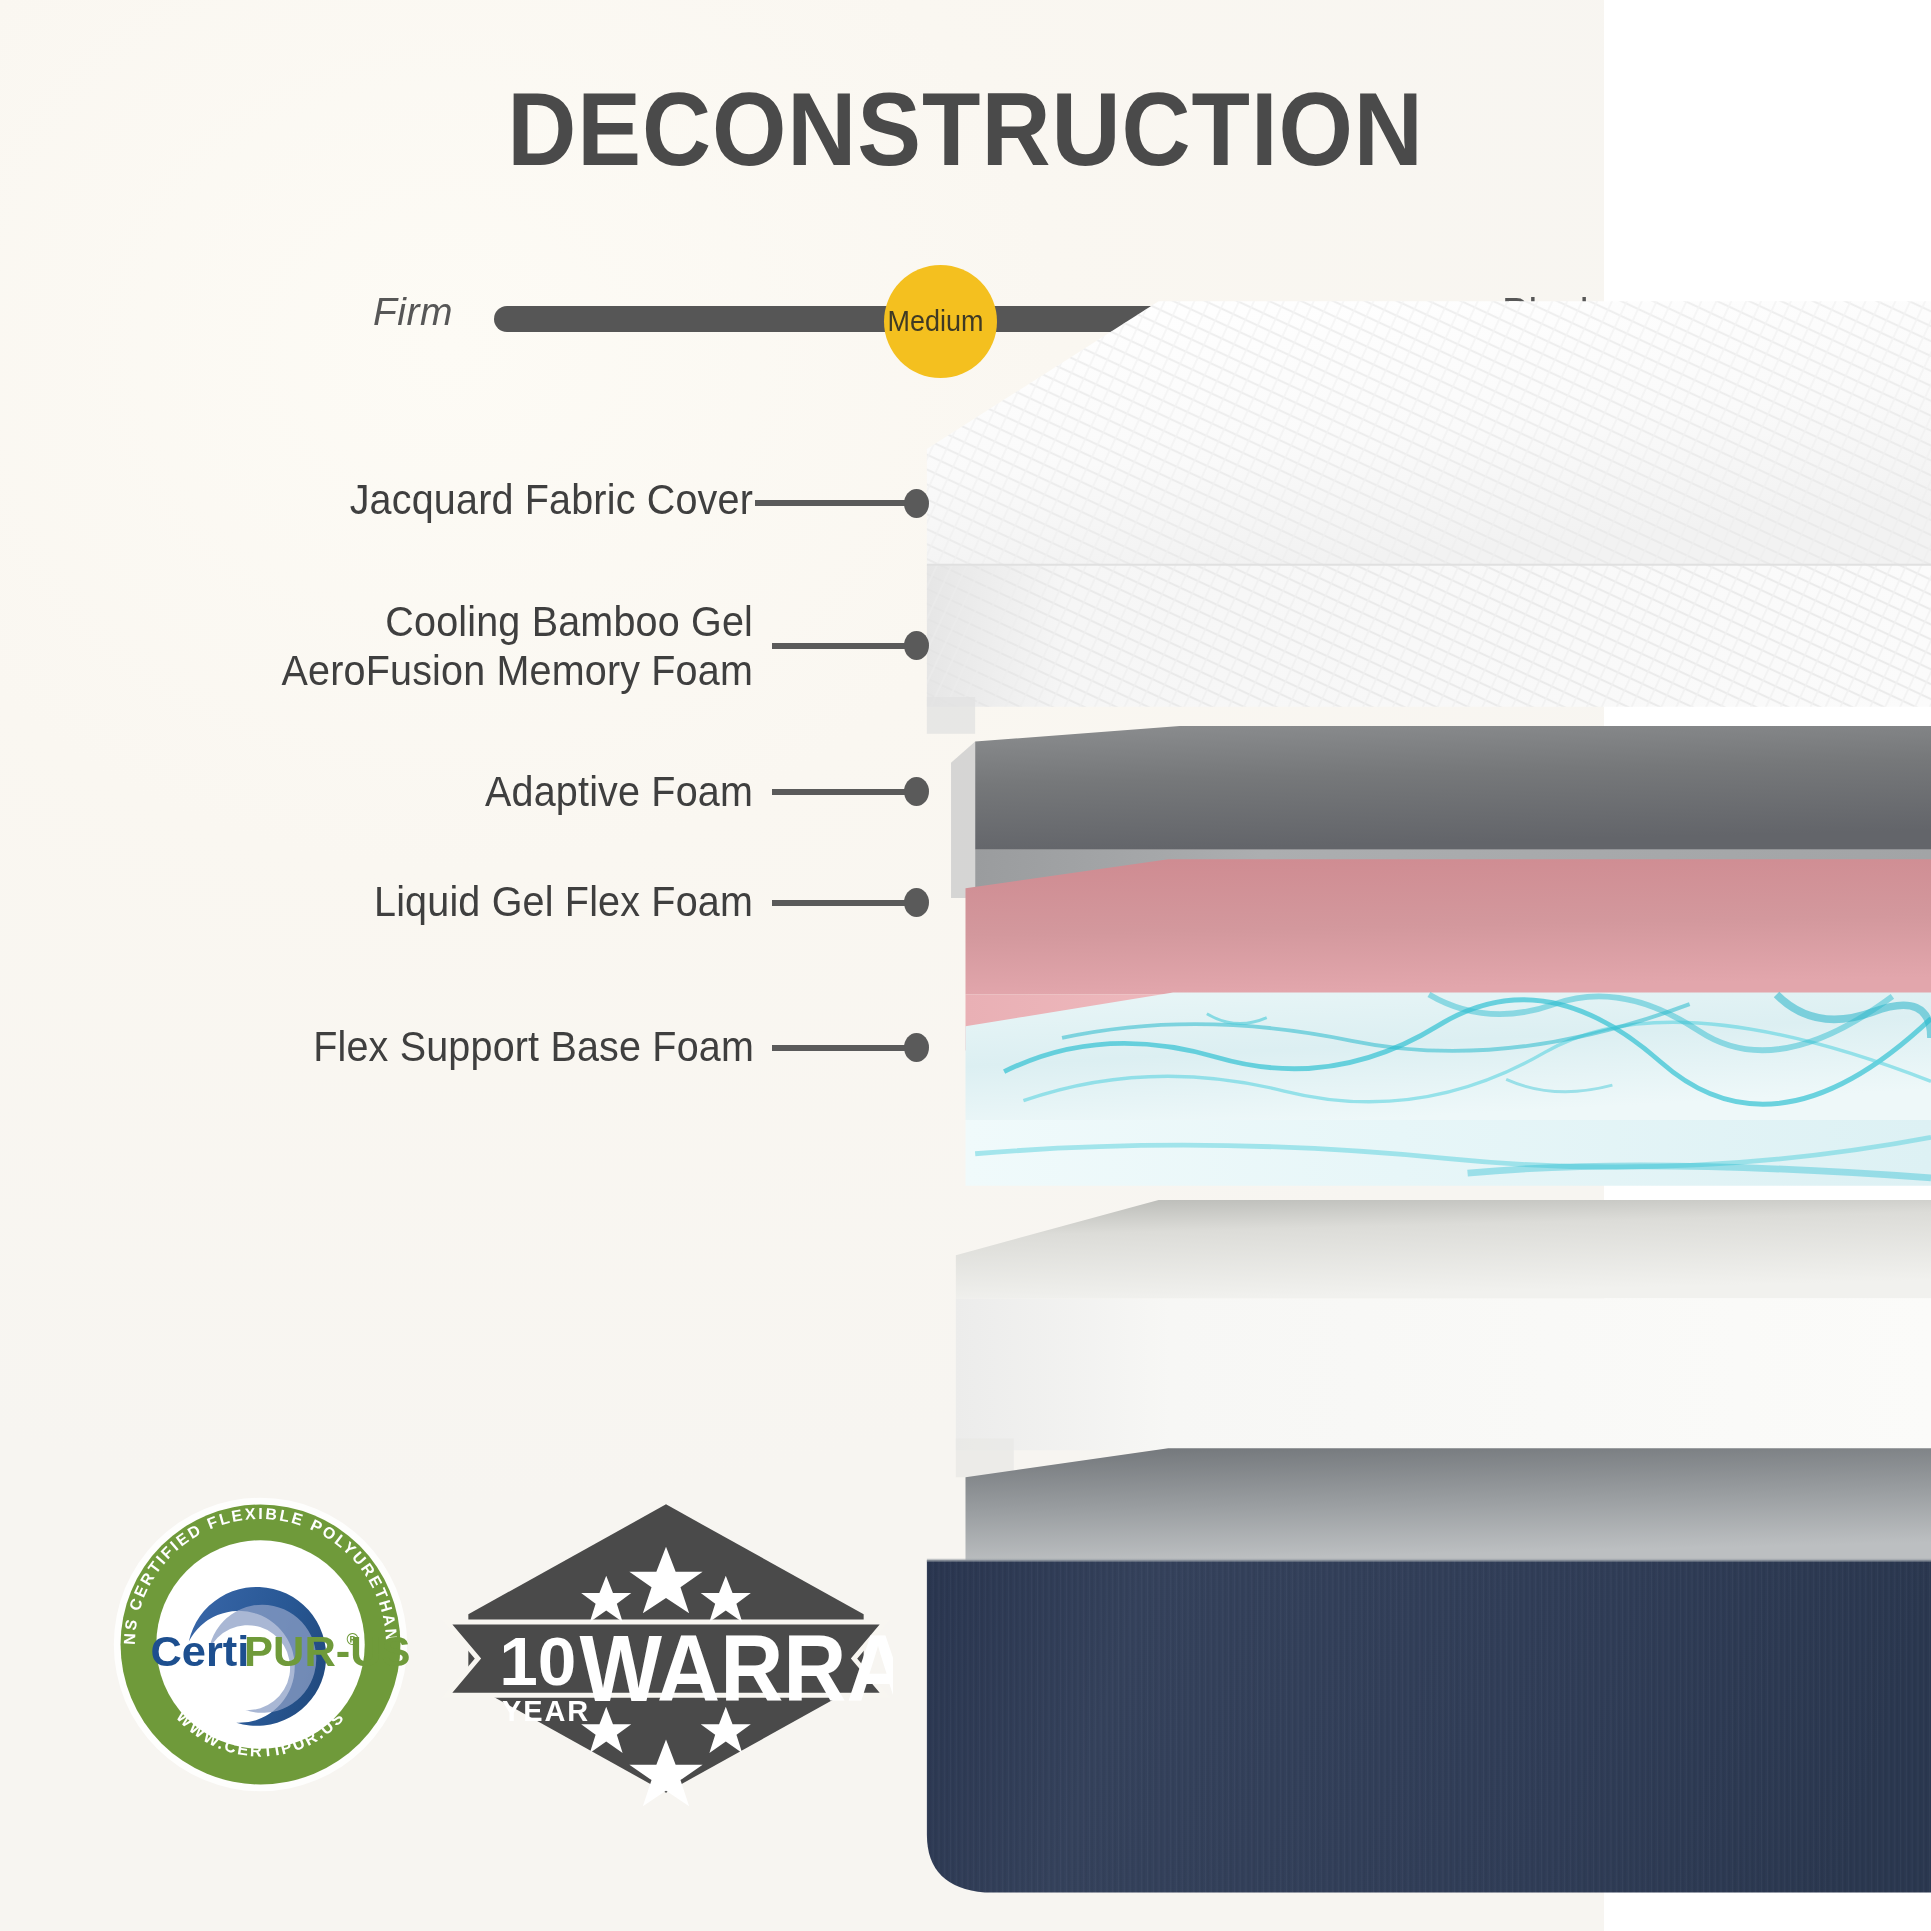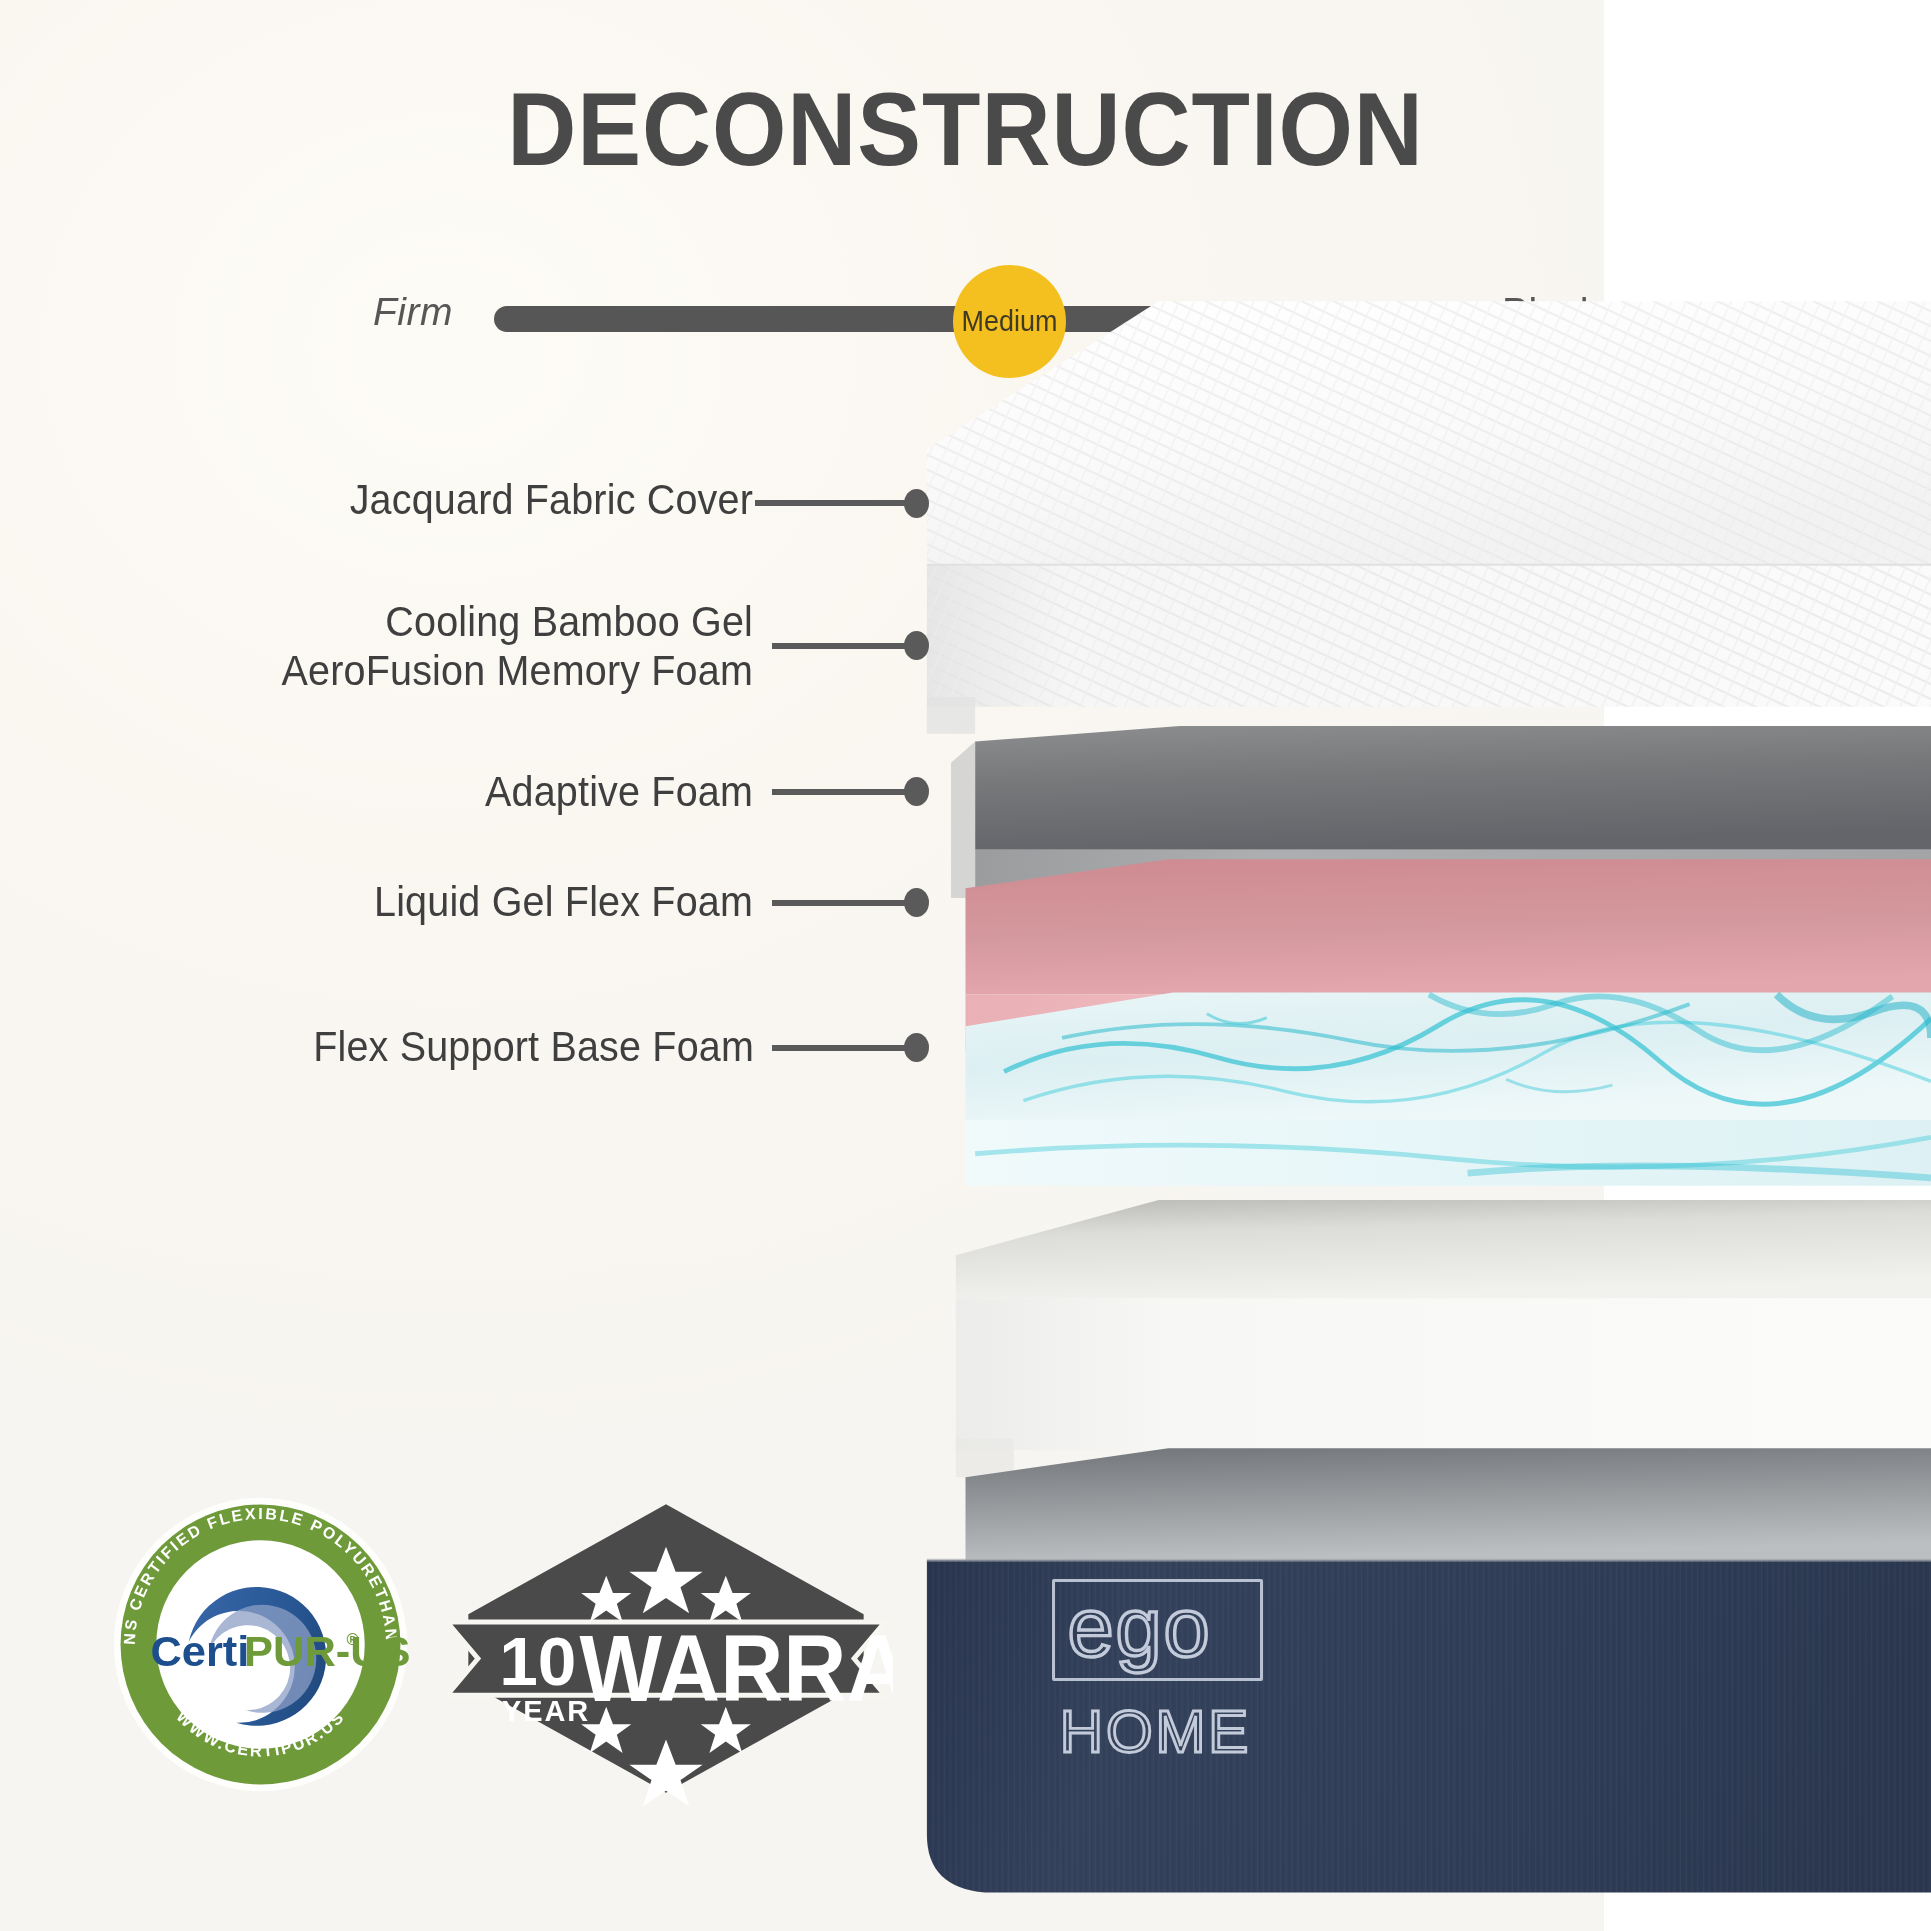--- a/index.html
+++ b/index.html
@@ -40,25 +40,25 @@
   }
   #firm-left  { left: 373px; font-style: italic; }
   #firm-right { left: 1502px; }
   #firm-bar {
     position: absolute;
     left: 494px; top: 306px; width: 978px; height: 26px;
     background: #565656; border-radius: 13.5px;
   }
   #firm-knob {
     position: absolute;
-    left: 953px; top: 265px;
+    left: 884px; top: 265px;
     width: 113px; height: 113px;
     border-radius: 50%;
     background: #f4c01f;
-    display: flex; align-items: center; justify-content: center;
+    display: flex; align-items: center; justify-content: flex-start;
   }
   #firm-knob-label {
     font-size: 29px; color: #3f3a24;
     font-family: "Liberation Sans", sans-serif;
     transform: scaleX(0.93);
     white-space: nowrap;
   }
 
   
   #mattress { position: absolute; left: 0; top: 0; width: 1931px; height: 1931px; }
@@ -345,20 +345,15 @@
       <polygon points="235,262 245,288 273,288 250,304 259,331 235,315 211,331 220,304 197,288 225,288"></polygon>
       <polygon points="173,228 180,246 199,246 184,257 190,276 173,264 156,276 162,257 147,246 166,246"></polygon>
       <polygon points="297,228 304,246 323,246 308,257 314,276 297,264 280,276 286,257 271,246 290,246"></polygon>
     </g>
 
     <text x="62" y="205" font-family="Liberation Sans, sans-serif" font-weight="bold" font-size="72" fill="#ffffff" id="warrNum">10</text>
     <text x="65" y="243" font-family="Liberation Sans, sans-serif" font-weight="bold" font-size="30" letter-spacing="2" fill="#ffffff" id="warrYear">YEAR</text>
     <text x="145" y="226" font-family="Liberation Sans, sans-serif" font-weight="bold" font-size="88" fill="#ffffff" transform="scale(1.03,1.12) translate(-4,-28)" id="warrWord">WARRANTY</text>
   </svg>
 
-  <div id="egologo">
-    <div id="ego-box"></div>
-    <div id="ego-word">ego</div>
-    <div id="home-word">HOME</div>
-  </div>
 
 </div>
 
 
 </body></html>

